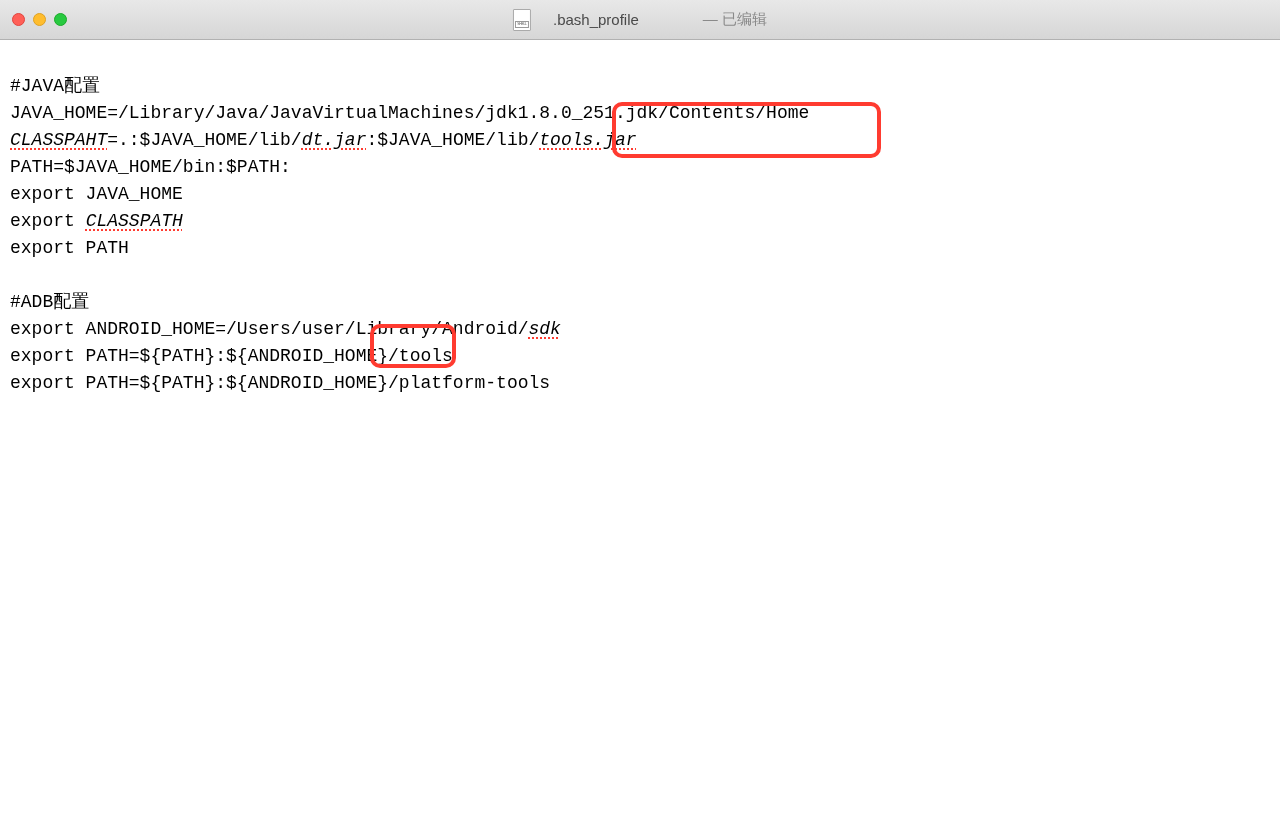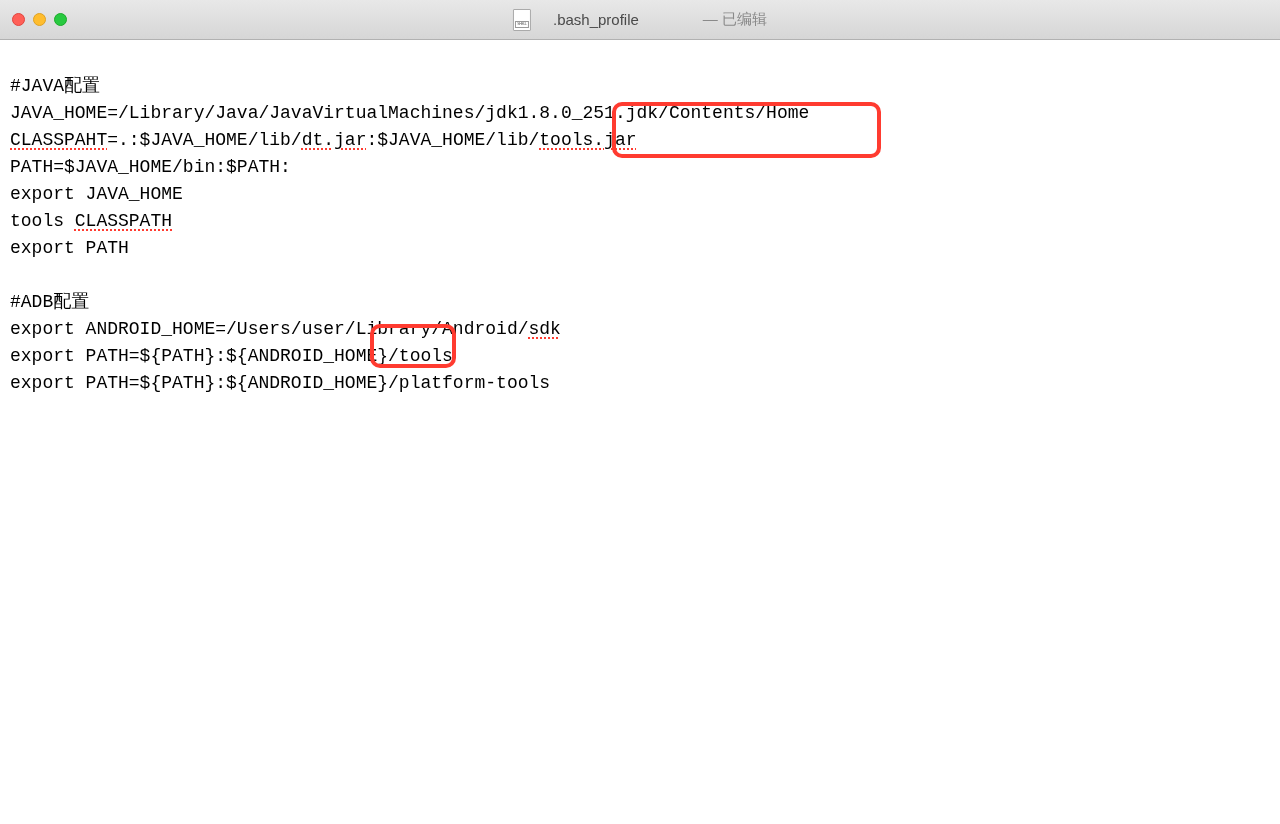--- a/index.html
+++ b/index.html
@@ -91,20 +91,21 @@
       line-height: 27px;
       color: #000;
       position: relative;
     }
     .spell-underline {
       text-decoration: underline;
       text-decoration-color: #ff3b30;
       text-decoration-style: dotted;
       text-decoration-thickness: 2px;
       text-underline-offset: 3px;
+      font-style: italic;
     }
     .annotation-box {
       position: absolute;
       border: 4px solid #ff3b30;
       border-radius: 10px;
       pointer-events: none;
     }
     .box1 {
       top: 62px;
       left: 612px;
@@ -133,21 +134,21 @@
     <span class="title-edited">— 已编辑</span>
   </div>
 </div>
 
 <div class="editor">
 <span>#JAVA配置</span>
 <span>JAVA_HOME=/Library/Java/JavaVirtualMachines/jdk1.8.0_251.jdk/Contents/Home</span>
 <span class="spell-underline">CLASSPAHT</span><span>=.:$JAVA_HOME/lib/</span><span class="spell-underline">dt.jar</span><span>:$JAVA_HOME/lib/</span><span class="spell-underline">tools.jar</span>
 <span>PATH=$JAVA_HOME/bin:$PATH:</span>
 <span>export JAVA_HOME</span>
-<span>tools </span><span class="spell-underline">CLASSPATH</span>
+<span>export </span><span class="spell-underline">CLASSPATH</span>
 <span>export PATH</span>
 <span></span>
 <span>#ADB配置</span>
 <span>export ANDROID_HOME=/Users/user/Library/Android/</span><span class="spell-underline">sdk</span>
 <span>export PATH=${PATH}:${ANDROID_HOME}/tools</span>
 <span>export PATH=${PATH}:${ANDROID_HOME}/platform-tools</span>
 <div class="annotation-box box1"></div>
 <div class="annotation-box box2"></div>
 </div>
 

